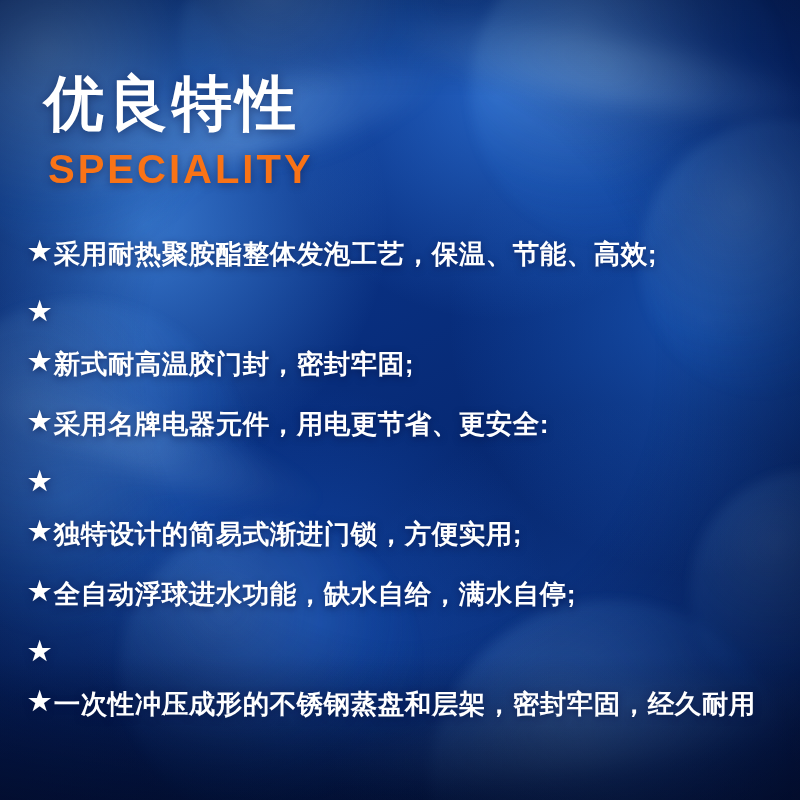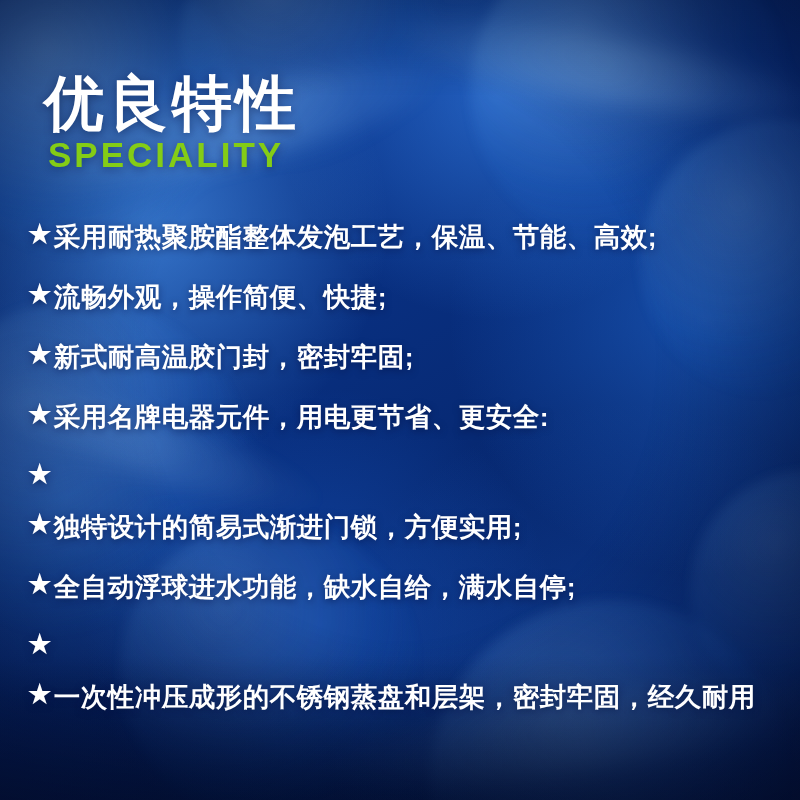--- a/index.html
+++ b/index.html
@@ -63,25 +63,25 @@
   .title-cn {
     color: #ffffff;
     font-size: 60px;
     font-weight: bold;
     letter-spacing: 4px;
     line-height: 1.05;
     text-shadow: 0 2px 10px rgba(0,10,50,0.45);
     margin: 0;
   }
   .title-en {
-    color: #84cc16;
-    font-size: 35px;
+    color: #f97316;
+    font-size: 40px;
     font-weight: bold;
     letter-spacing: 3px;
-    margin: 0 0 0 4px;
+    margin: 12px 0 0 4px;
     text-shadow: 0 2px 8px rgba(0,10,50,0.4);
   }
 
   .feature-list {
     margin: 44px 0 0 -16px;
     padding: 0;
     list-style: none;
   }
   .feature-item {
     display: flex;
@@ -135,21 +135,20 @@
     <h1 class="title-cn">优良特性</h1>
     <div class="title-en">SPECIALITY</div>
 
     <ul class="feature-list">
       <li class="feature-item">
         <span class="star-icon">★</span>
         <span class="feature-text">采用耐热聚胺酯整体发泡工艺，保温、节能、高效;</span>
       </li>
       <li class="feature-item">
         <span class="star-icon">★</span>
-        <span class="feature-text">流畅外观，操作简便、快捷;</span>
       </li>
       <li class="feature-item">
         <span class="star-icon">★</span>
         <span class="feature-text">新式耐高温胶门封，密封牢固;</span>
       </li>
       <li class="feature-item">
         <span class="star-icon">★</span>
         <span class="feature-text">采用名牌电器元件，用电更节省、更安全:</span>
       </li>
       <li class="feature-item">

